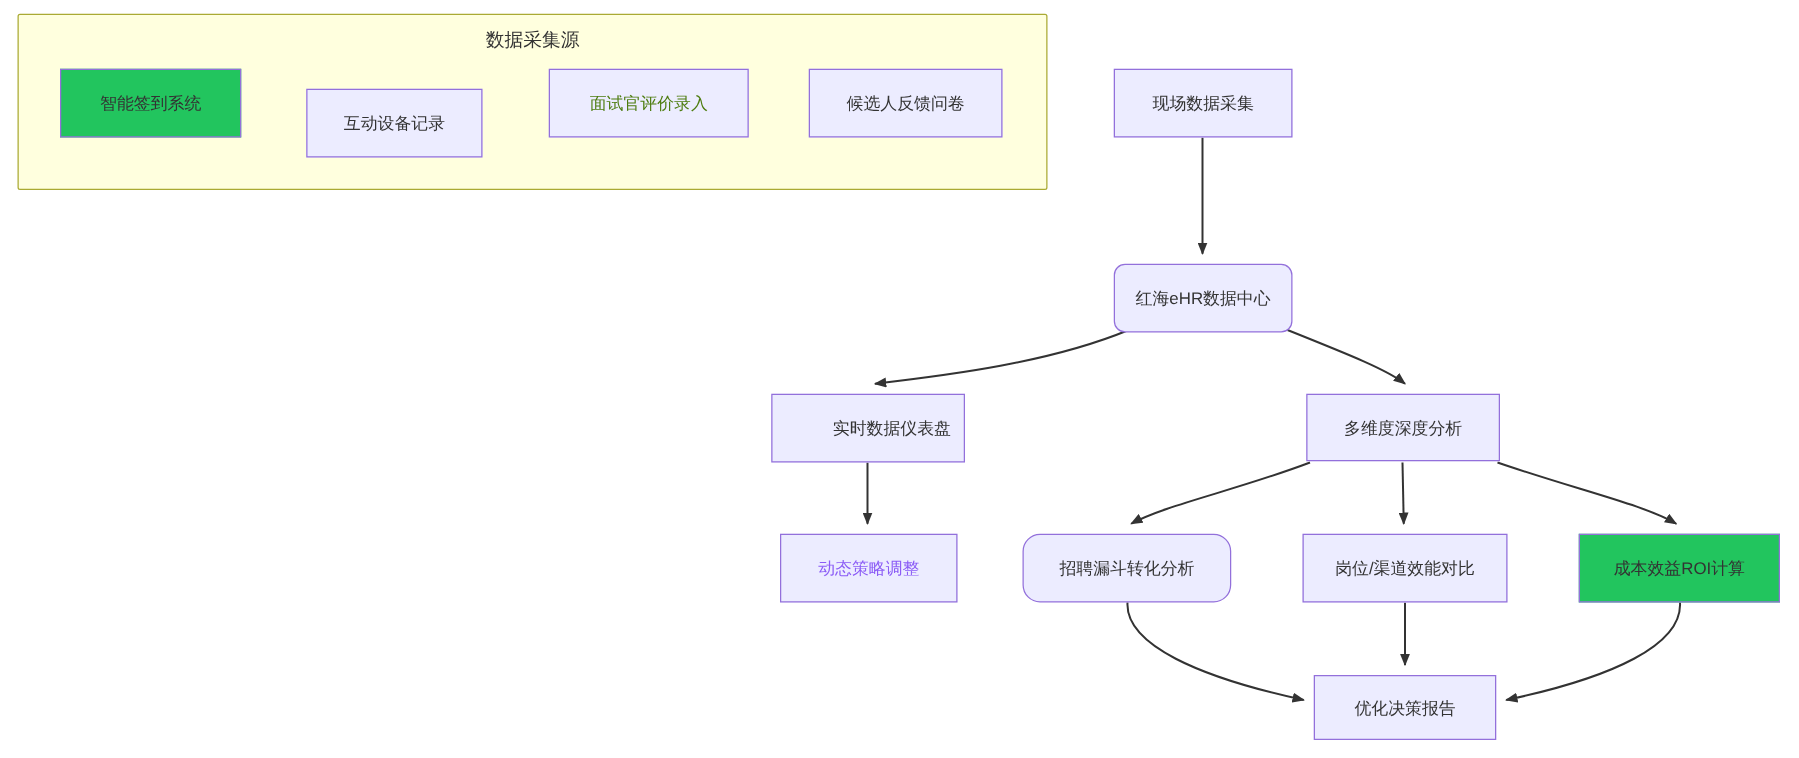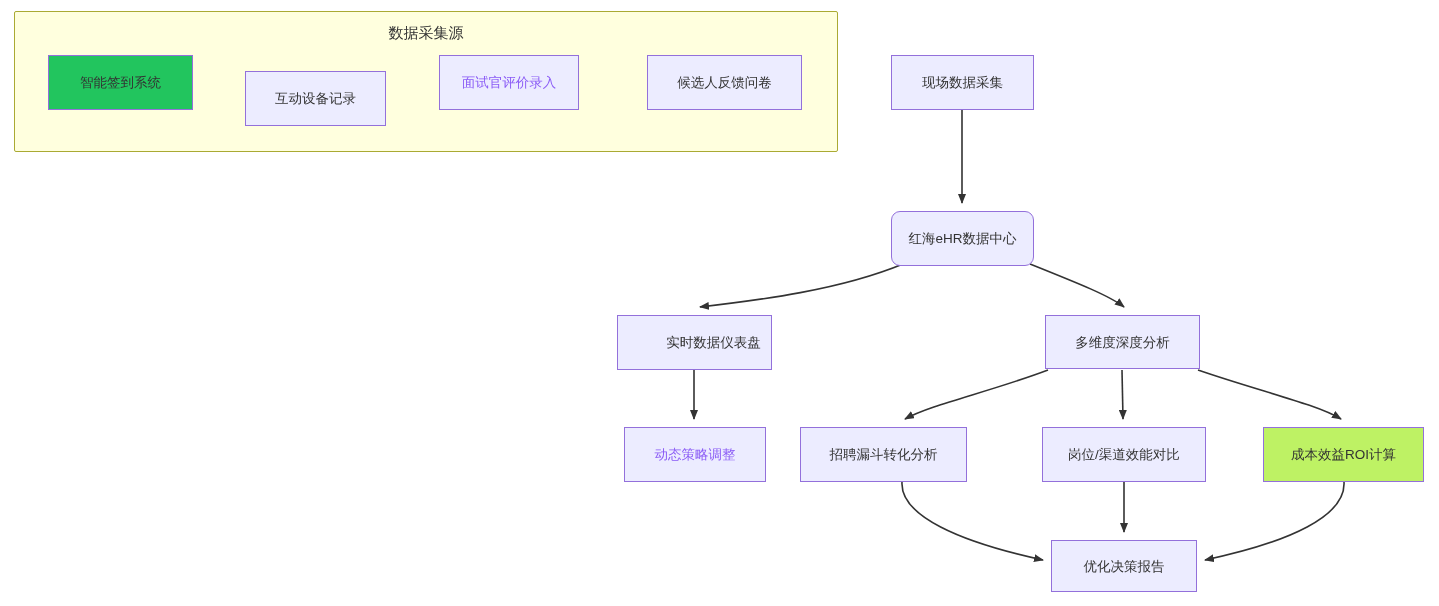--- a/index.html
+++ b/index.html
@@ -96,48 +96,48 @@
       </g>
   </svg>
 
   <div id="node-layer">
       <div class="node" style="left: 48px; top: 55px; width: 145px; height: 55px; background: #22c55e; border-color: rgb(147, 112, 219); color: rgb(51, 51, 51);">
         <span class="node-label">智能签到系统</span>
       </div>
       <div class="node" style="left: 245px; top: 71px; width: 141px; height: 55px; background: rgb(236, 236, 255); border-color: rgb(147, 112, 219); color: rgb(51, 51, 51);">
         <span class="node-label">互动设备记录</span>
       </div>
-      <div class="node" style="left: 439px; top: 55px; width: 140px; height: 55px; background: rgb(236, 236, 255); border-color: rgb(147, 112, 219); color: #8b5cf6;">
+      <div class="node" style="left: 439px; top: 55px; width: 160px; height: 55px; background: rgb(236, 236, 255); border-color: rgb(147, 112, 219); color: #4d7c0f;">
         <span class="node-label">面试官评价录入</span>
       </div>
       <div class="node" style="left: 647px; top: 55px; width: 155px; height: 55px; background: rgb(236, 236, 255); border-color: rgb(147, 112, 219); color: rgb(51, 51, 51);">
         <span class="node-label">候选人反馈问卷</span>
       </div>
       <div class="node" style="left: 891px; top: 55px; width: 143px; height: 55px; background: rgb(236, 236, 255); border-color: rgb(147, 112, 219); color: rgb(51, 51, 51);">
         <span class="node-label">现场数据采集</span>
       </div>
       <div class="node rounded" style="left: 891px; top: 211px; width: 143px; height: 55px; background: rgb(236, 236, 255); border-color: rgb(147, 112, 219); color: rgb(51, 51, 51);">
         <span class="node-label">红海eHR数据中心</span>
       </div>
       <div class="node" style="left: 617px; top: 315px; width: 155px; height: 55px; background: rgb(236, 236, 255); border-color: rgb(147, 112, 219); color: rgb(51, 51, 51); padding-left: 44px;">
         <span class="node-label">实时数据仪表盘</span>
       </div>
       <div class="node" style="left: 1045px; top: 315px; width: 155px; height: 54px; background: rgb(236, 236, 255); border-color: rgb(147, 112, 219); color: rgb(51, 51, 51);">
         <span class="node-label">多维度深度分析</span>
       </div>
       <div class="node" style="left: 624px; top: 427px; width: 142px; height: 55px; background: rgb(236, 236, 255); border-color: rgb(147, 112, 219); color: #8b5cf6;">
         <span class="node-label">动态策略调整</span>
       </div>
-      <div class="node" style="left: 800px; top: 427px; width: 167px; height: 55px; background: rgb(236, 236, 255); border-color: rgb(147, 112, 219); color: rgb(51, 51, 51);">
+      <div class="node" style="left: 818px; top: 427px; width: 167px; height: 55px; background: rgb(236, 236, 255); border-color: rgb(147, 112, 219); color: rgb(51, 51, 51); border-radius: 14px;">
         <span class="node-label">招聘漏斗转化分析</span>
       </div>
       <div class="node" style="left: 1042px; top: 427px; width: 164px; height: 55px; background: rgb(236, 236, 255); border-color: rgb(147, 112, 219); color: rgb(51, 51, 51);">
         <span class="node-label">岗位/渠道效能对比</span>
       </div>
-      <div class="node" style="left: 1263px; top: 427px; width: 161px; height: 55px; background: #bef264; border-color: rgb(147, 112, 219); color: rgb(51, 51, 51);">
+      <div class="node" style="left: 1263px; top: 427px; width: 161px; height: 55px; background: #22c55e; border-color: rgb(147, 112, 219); color: rgb(51, 51, 51);">
         <span class="node-label">成本效益ROI计算</span>
       </div>
       <div class="node" style="left: 1051px; top: 540px; width: 146px; height: 52px; background: rgb(236, 236, 255); border-color: rgb(147, 112, 219); color: rgb(51, 51, 51);">
         <span class="node-label">优化决策报告</span>
       </div>
     </div>
 
 </div>
 
 </body></html>

